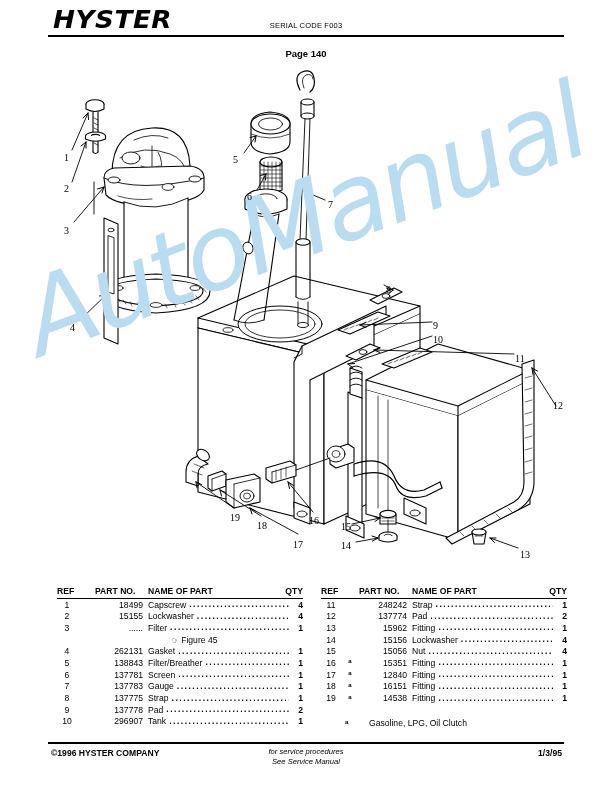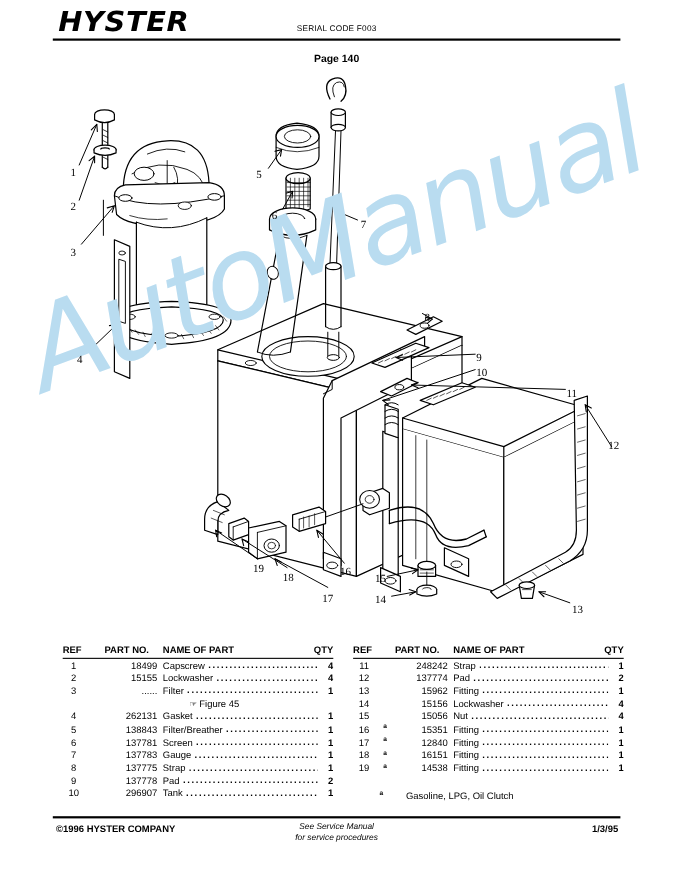--- a/index.html
+++ b/index.html
@@ -803,19 +803,19 @@
     <div class="footnote">
       <span class="fnmark">a</span>
       <span class="fntext">Gasoline, LPG, Oil Clutch</span>
     </div>
   </div>
 
   <div class="rule-footer"></div>
   <div class="footer">
     <div class="copy">©1996 HYSTER COMPANY</div>
     <div class="svc">
+      <div>for service procedures</div>
       <div>See Service Manual</div>
-      <div>for service procedures</div>
     </div>
     <div class="date">1/3/95</div>
   </div>
 
 </div>
 
 </body></html>

